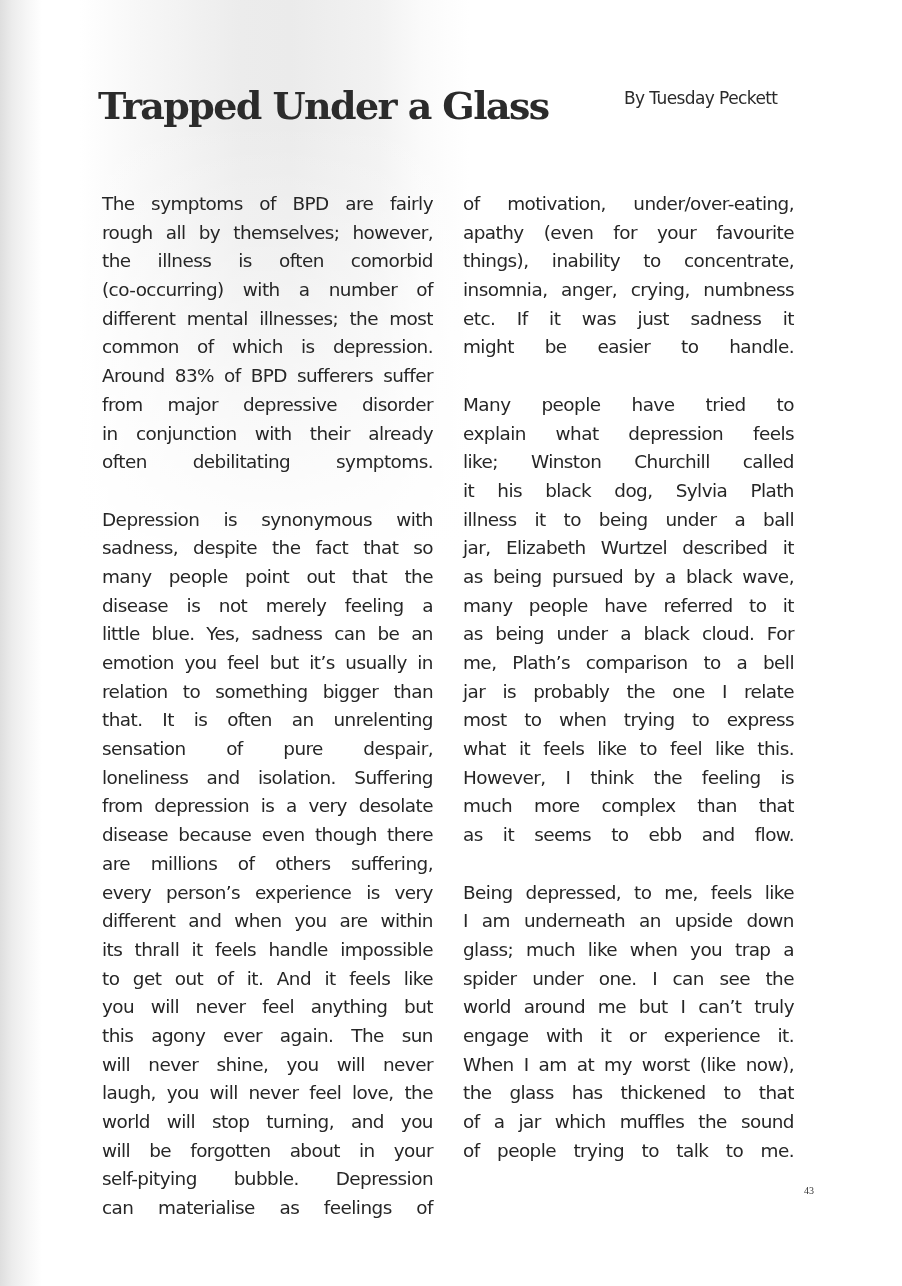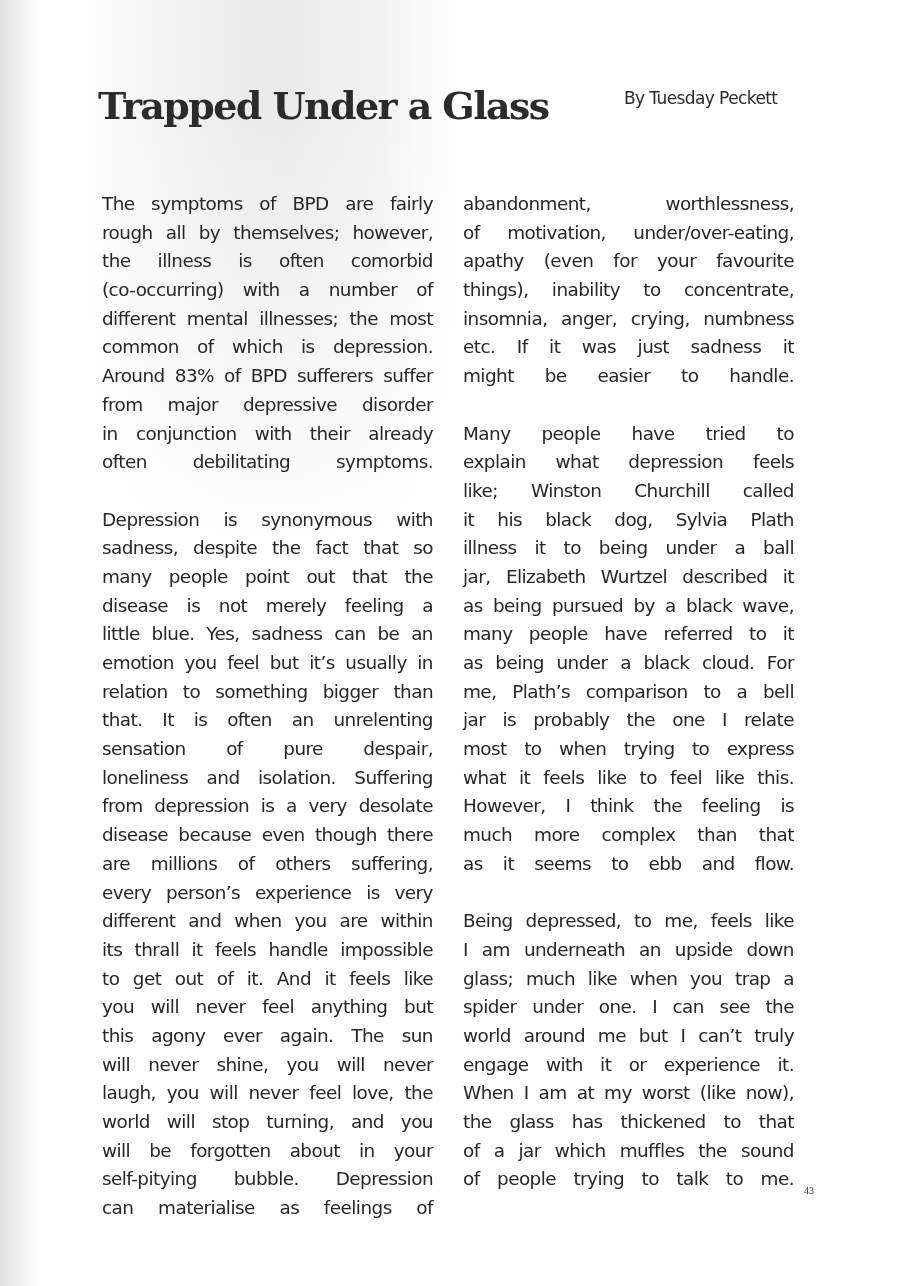--- a/index.html
+++ b/index.html
@@ -314,24 +314,20 @@
       <div class="line">
         <span class="w">can</span>
         <span class="w">materialise</span>
         <span class="w">as</span>
         <span class="w">feelings</span>
         <span class="w">of</span>
       </div>
     </div>
   <div class="col col-right">
       <div class="line">
-        <span class="w">abandonment,</span>
-        <span class="w">worthlessness,</span>
-      </div>
-      <div class="line">
         <span class="w">of</span>
         <span class="w">motivation,</span>
         <span class="w">under/over-eating,</span>
       </div>
       <div class="line">
         <span class="w">apathy</span>
         <span class="w">(even</span>
         <span class="w">for</span>
         <span class="w">your</span>
         <span class="w">favourite</span>

